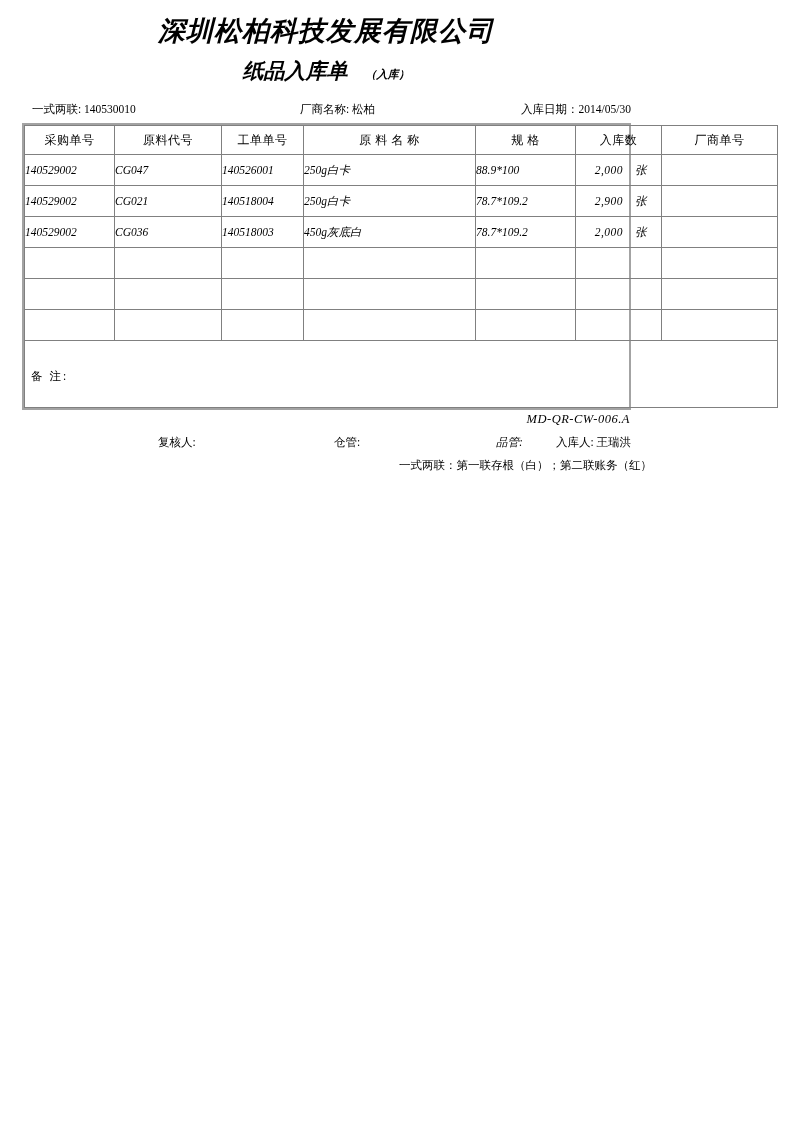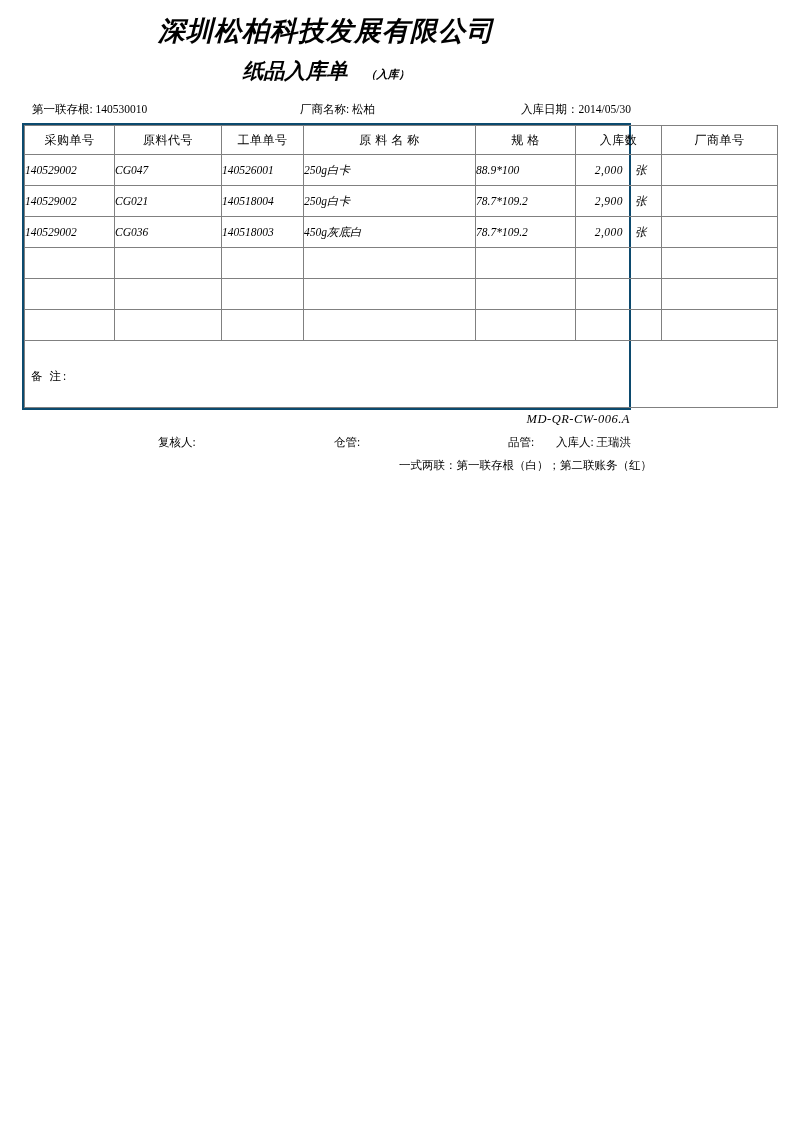--- a/index.html
+++ b/index.html
@@ -57,21 +57,21 @@
     font-size: 11.5px;
     line-height: 18px;
   }
   .meta-left   { position: absolute; left: 32px;  top: 0; white-space: nowrap; }
   .meta-center { position: absolute; left: 300px; top: 0; white-space: nowrap; }
   .meta-right  { position: absolute; right: 21px; top: 0; white-space: nowrap; }
 
   
   .table-wrap {
     margin: 5px 21px 0 22px;
-    border: 2px solid #0c4a6e;
+    border: 2px solid #a3a3a3;
   }
   table.form {
     width: 100%;
     border-collapse: collapse;
     table-layout: fixed;
   }
   table.form td, table.form th {
     border: 1px solid #808080;
     padding: 0;
     font-weight: normal;
@@ -133,21 +133,21 @@
   .sign-row {
     position: relative;
     margin-top: 6px;
     height: 18px;
     font-size: 11.5px;
     line-height: 18px;
     margin-left: 46px;
   }
   .s1 { position: absolute; left: 112px; top: 0; }
   .s2 { position: absolute; left: 288px; top: 0; }
-  .s3 { position: absolute; left: 462px; top: 0; }
+  .s3 { position: absolute; left: 450px; top: 0; font-style: italic; }
   .s4 { position: absolute; right: 21px; top: 0; }
 
   .copies-note {
     margin-top: 5px;
     text-align: right;
     font-size: 11.5px;
     line-height: 18px;
   }
 </style>
 </head>
@@ -157,21 +157,21 @@
 
   <div class="title-block">
     <div class="company-title">深圳松柏科技发展有限公司</div>
     <div class="doc-title">
       <span>纸品入库单</span><span class="sub">（入库）</span>
     </div>
   </div>
 
   <div class="meta-row">
     <div class="meta-left">
-      <span>第一联存根:</span>
+      <span>一式两联:</span>
       <span>140530010</span>
     </div>
     <div class="meta-center">
       <span>厂商名称:</span>
       <span>松柏</span>
     </div>
     <div class="meta-right">
       <span>入库日期：</span><span>2014/05/30</span>
     </div>
   </div>

